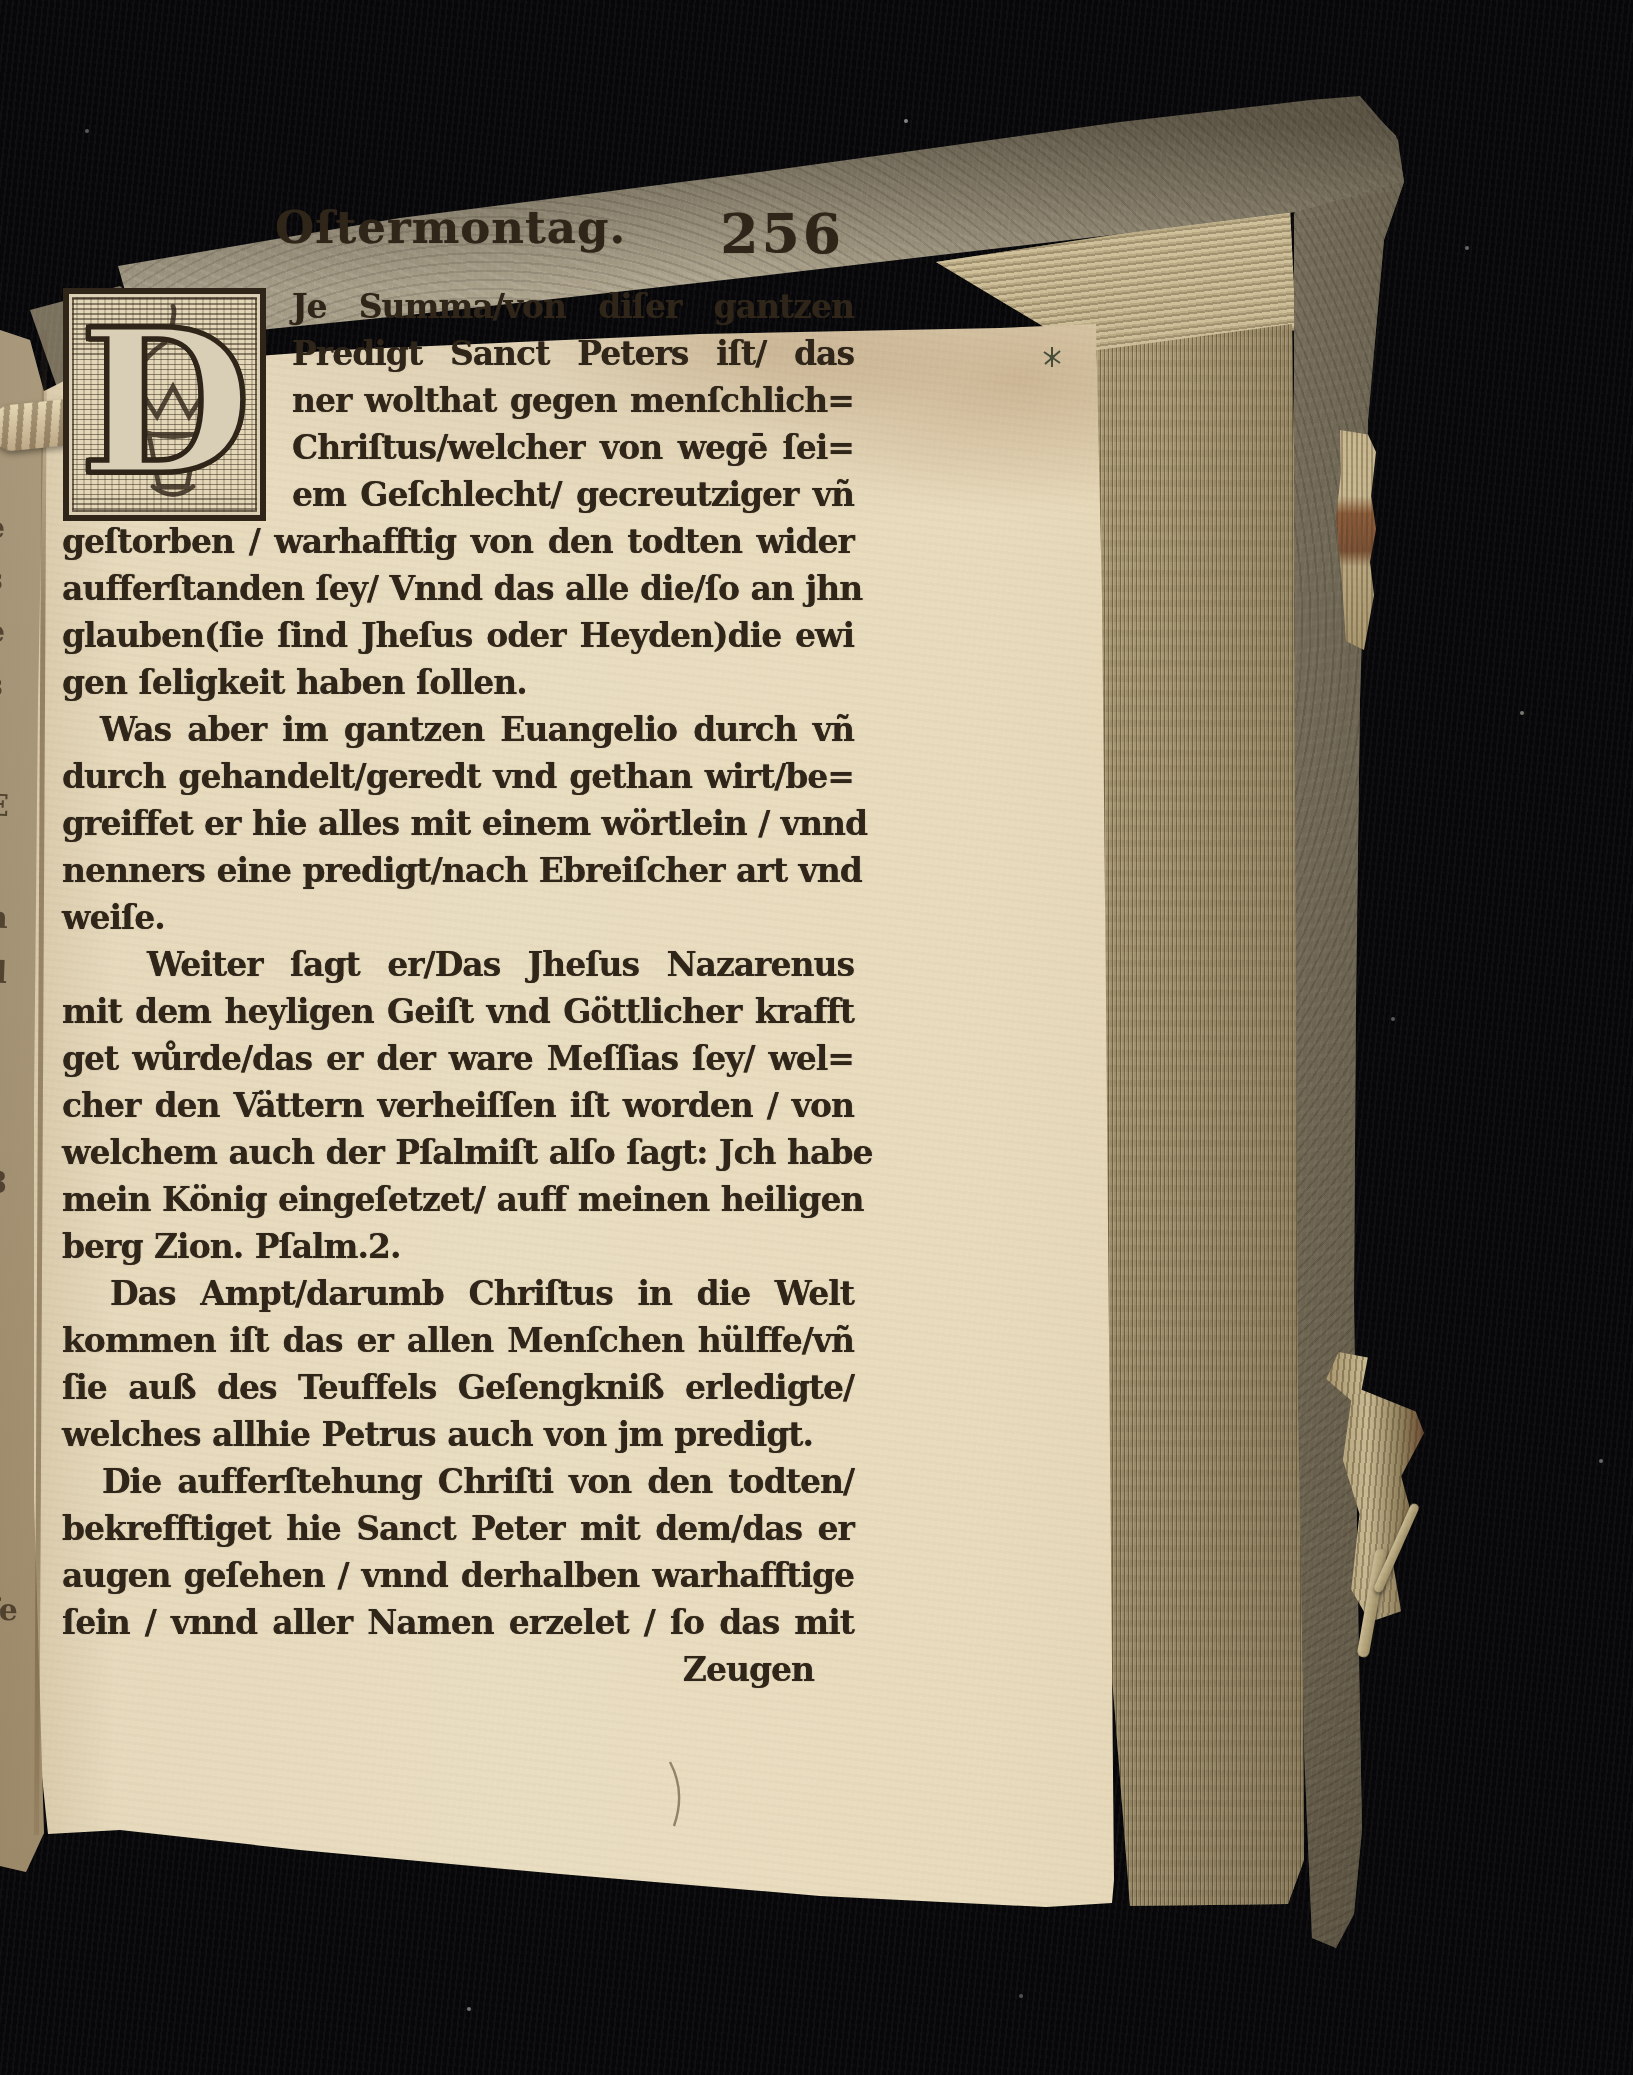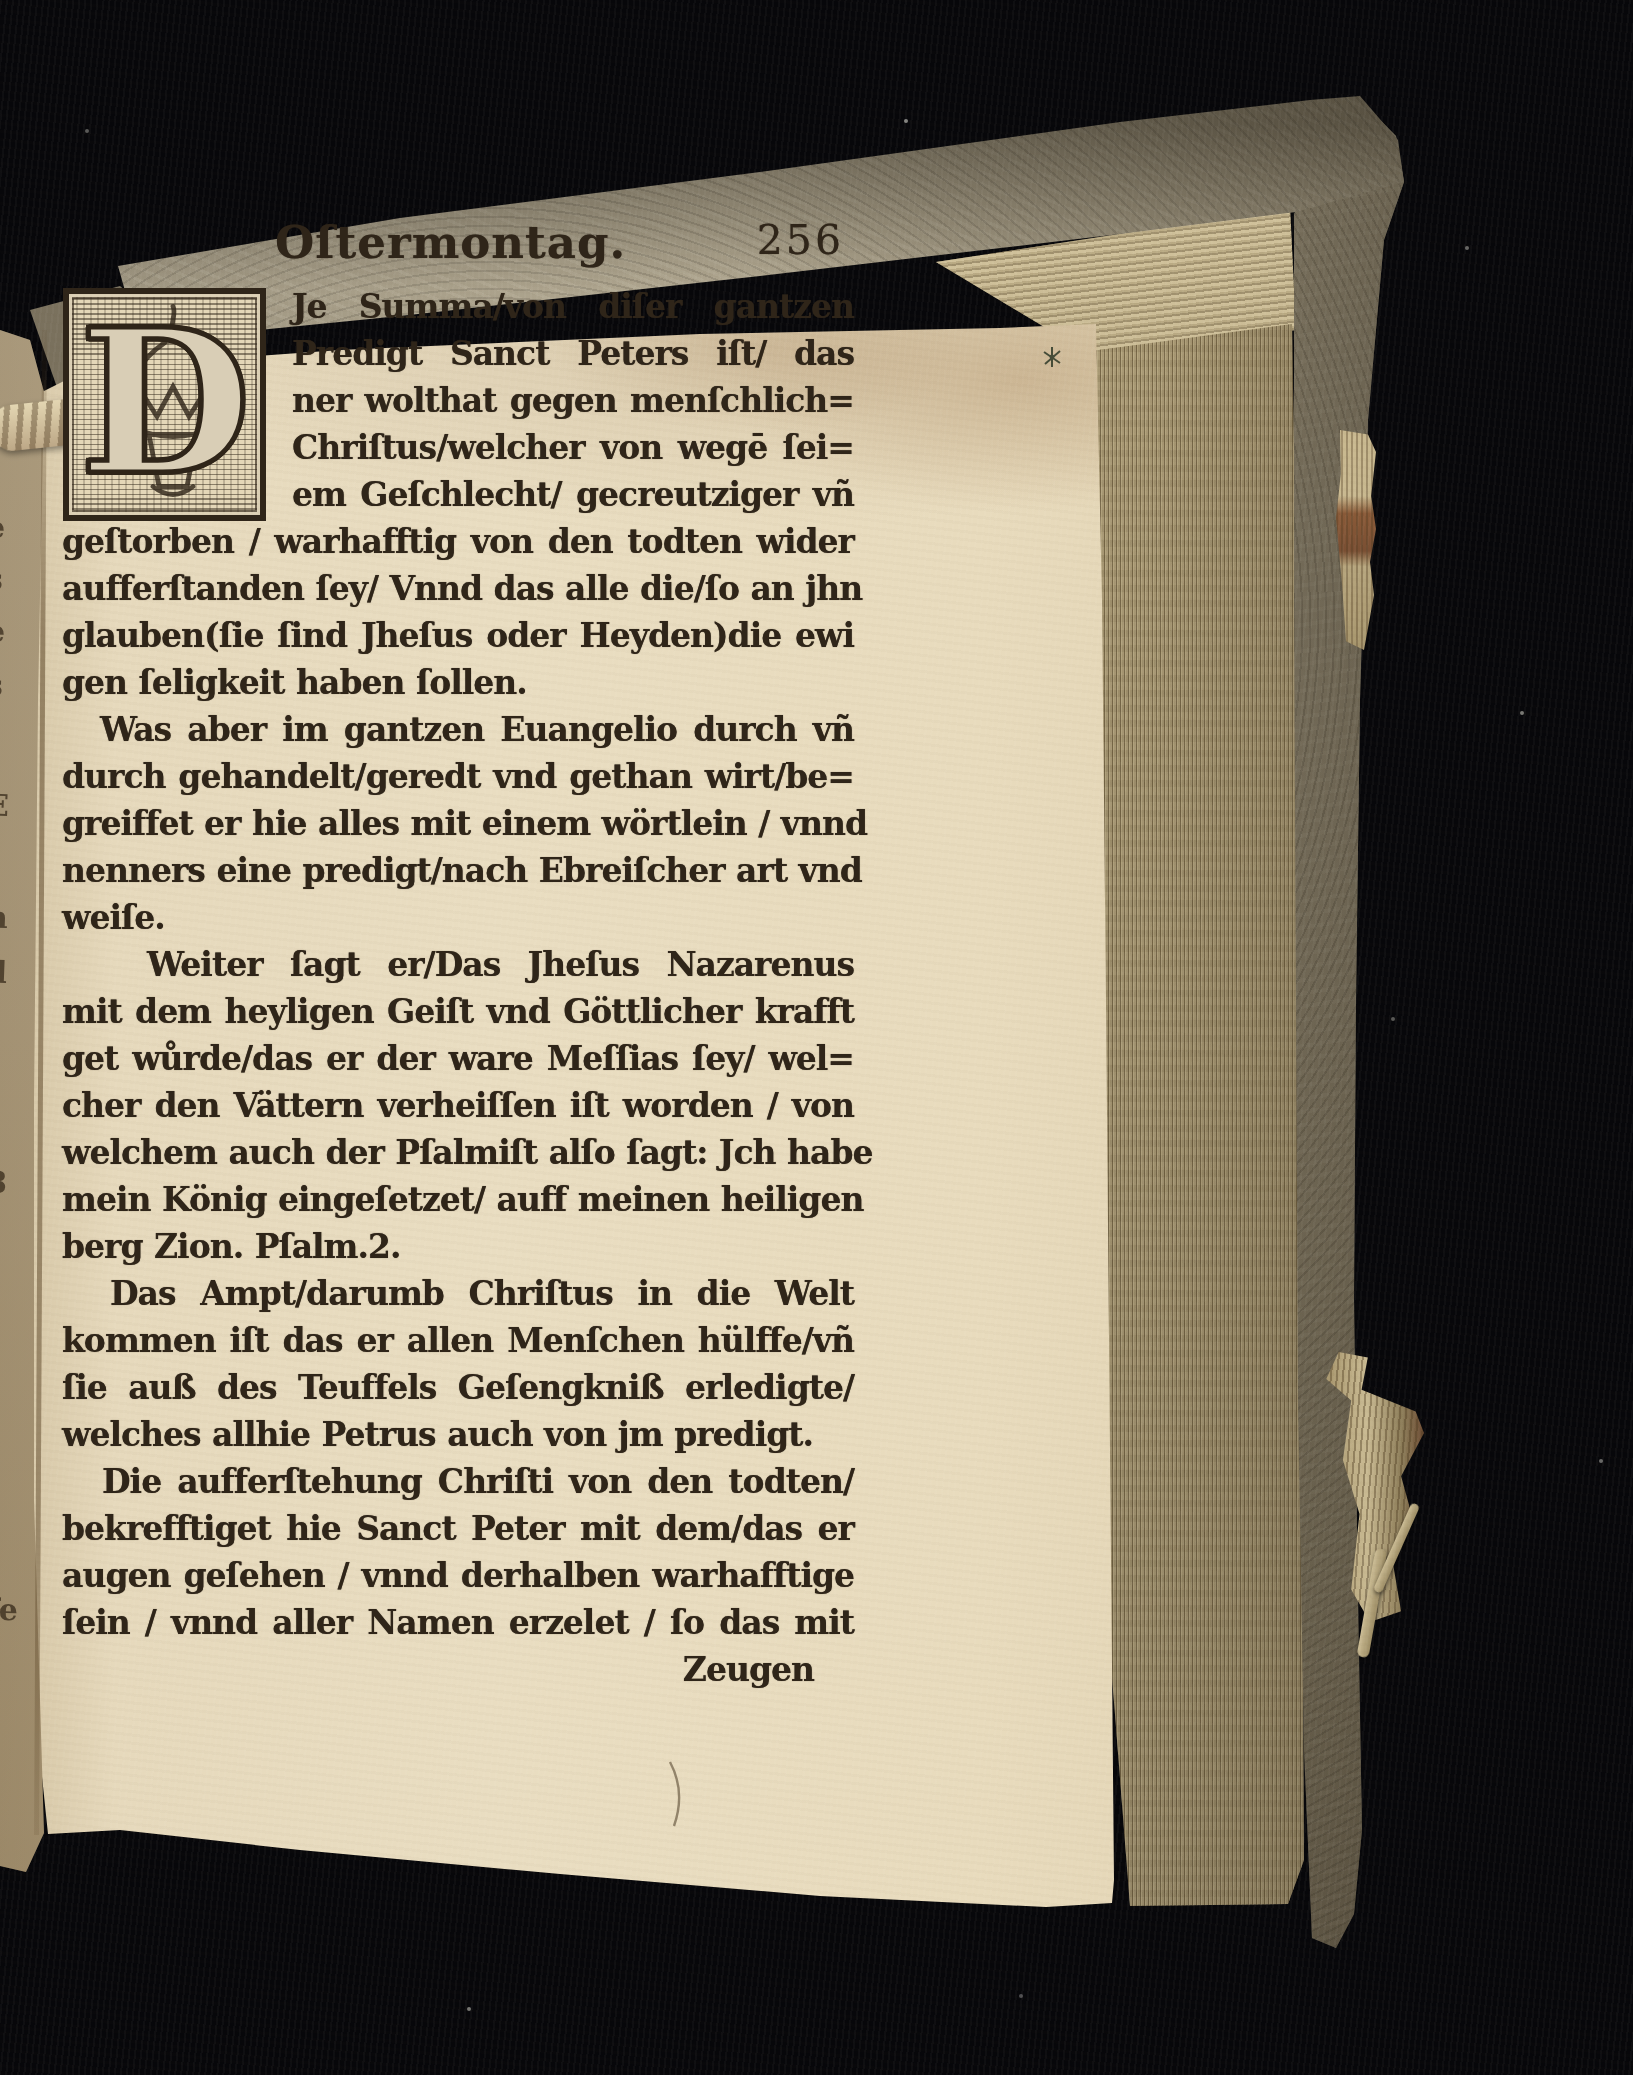--- a/index.html
+++ b/index.html
@@ -91,24 +91,24 @@
   .endband{position:absolute;left:-8px;top:398px;width:170px;height:46px;border-radius:20px;transform:rotate(-6deg);
     background:
       repeating-linear-gradient(100deg,rgba(92,72,46,.45) 0 6px,rgba(0,0,0,0) 6px 14px),
       linear-gradient(180deg,#e3d6b2,#bda887);
     filter:drop-shadow(0 3px 3px rgba(0,0,0,.4));}
   .frag{position:absolute;left:-14px;width:38px;overflow:hidden;font-size:30px;font-weight:700;
     color:rgba(50,38,22,.72);transform:rotate(2deg);}
 
   
   .print{position:absolute;color:#2f2519;}
-  .header-row{left:62px;top:216px;width:792px;display:flex;align-items:flex-start;}
+  .header-row{left:62px;top:201px;width:792px;display:flex;align-items:flex-start;}
   .running-title{margin-left:213px;font-size:45px;font-weight:700;letter-spacing:1px;
     text-shadow:0 0 1px rgba(47,37,25,.7);}
-  .pageno{margin-left:auto;margin-right:10px;font-size:41px;font-weight:400;letter-spacing:3px;
+  .pageno{margin-left:auto;margin-right:10px;font-size:55px;font-weight:700;letter-spacing:3px;
     text-shadow:0 0 1px rgba(47,37,25,.7);text-align:center;}
 
   .textblock{left:62px;top:283px;width:792px;font-size:33px;line-height:47px;font-weight:700;
     letter-spacing:-1px;word-spacing:1px;text-shadow:0 0 .8px rgba(47,37,25,.75);}
   .line{height:47px;white-space:nowrap;text-align:justify;text-align-last:justify;overflow:visible;}
   .line.narrow{margin-left:230px;}
   .line.nojust{text-align:left;text-align-last:left;}
   .catchword{height:47px;text-align:right;padding-right:40px;}
 
   

